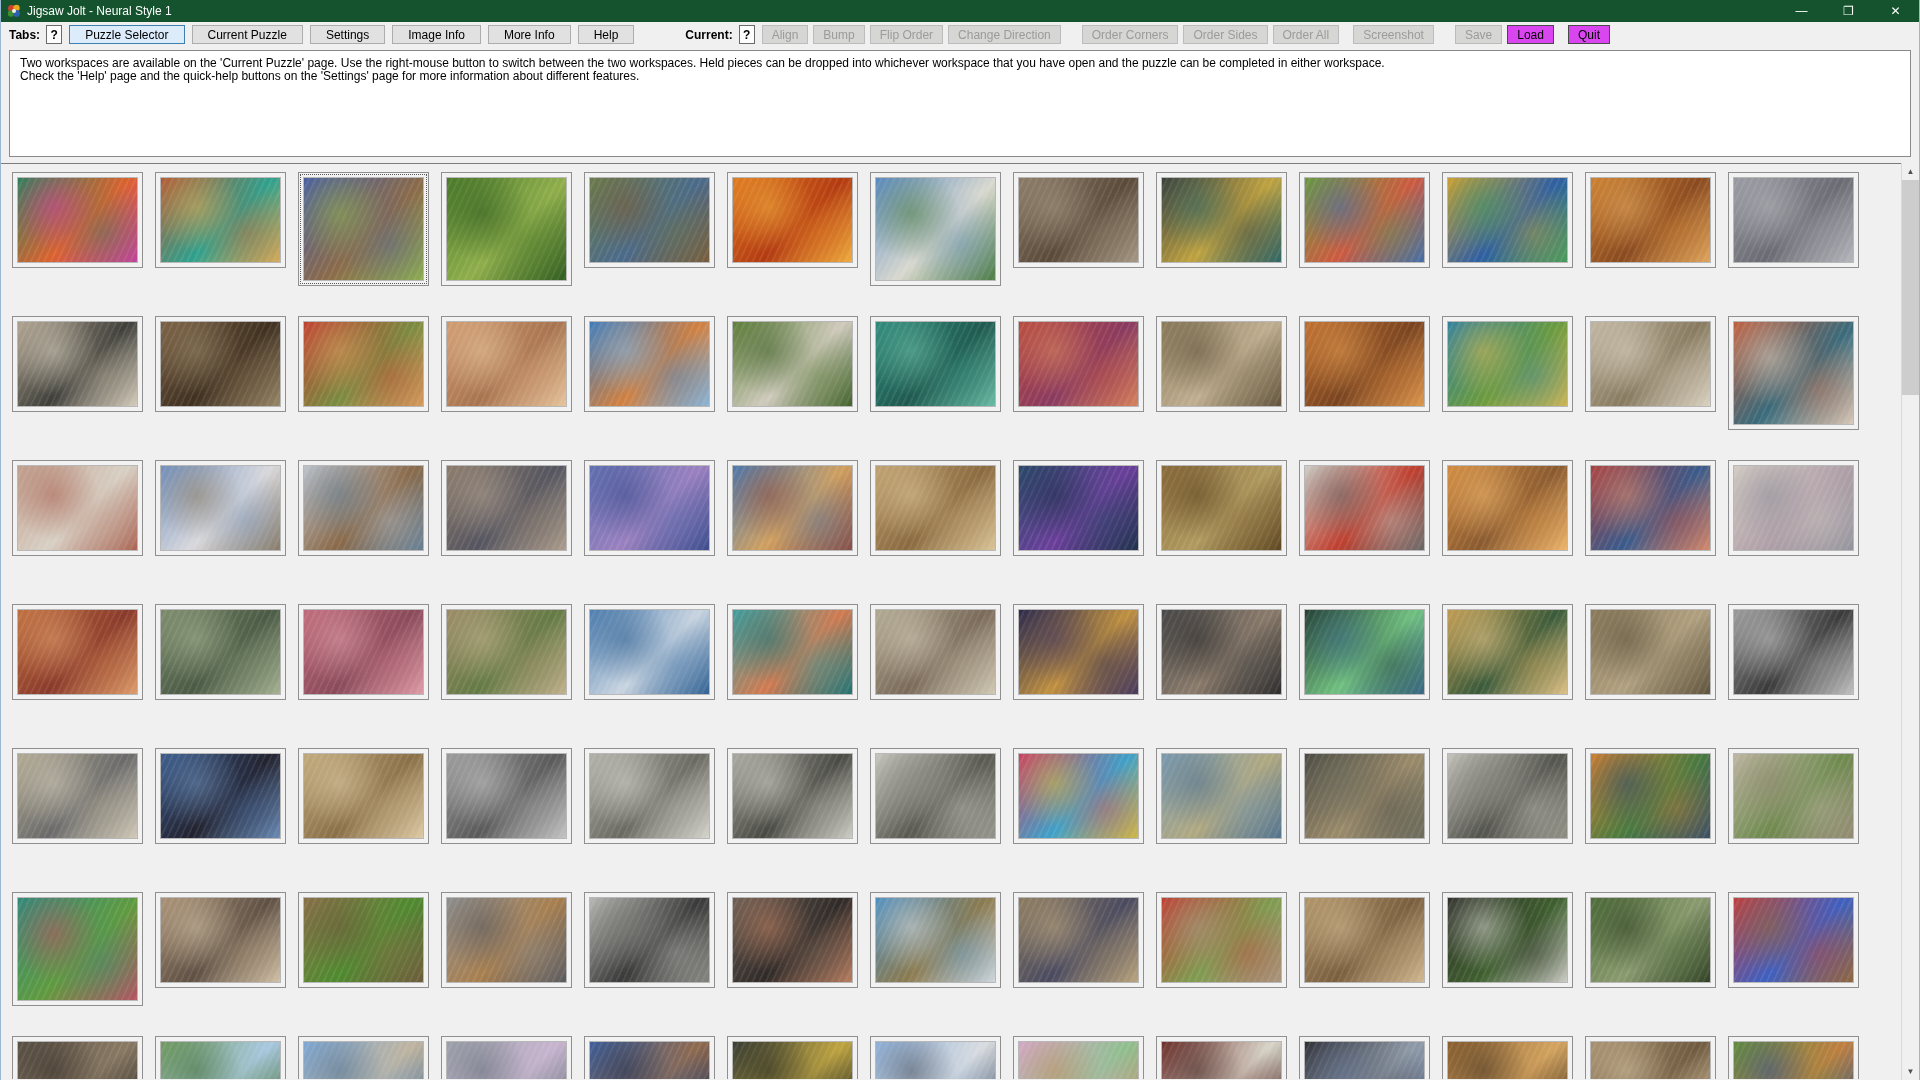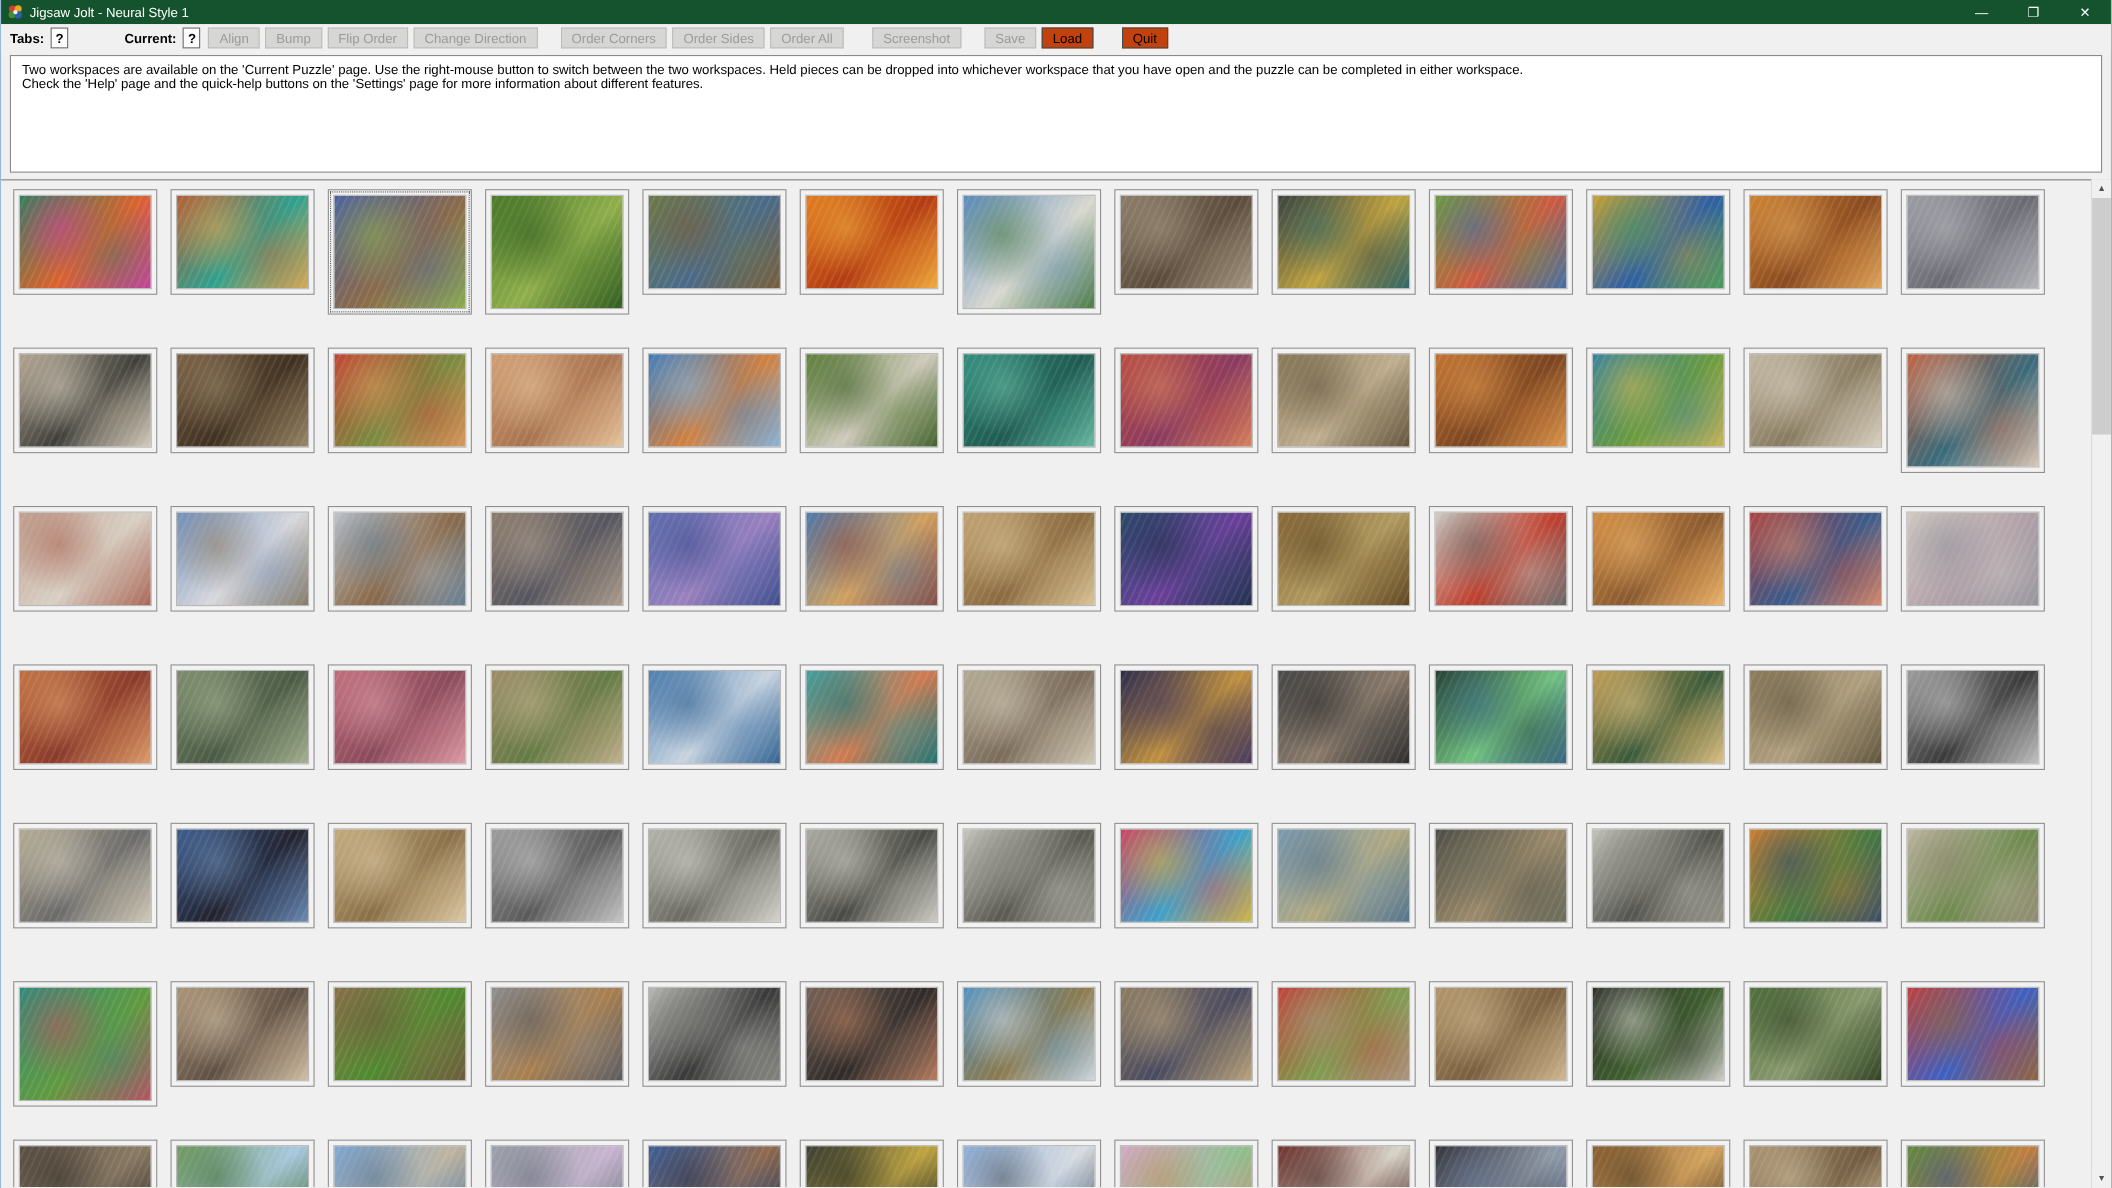--- a/index.html
+++ b/index.html
@@ -17,23 +17,23 @@
   
   .tabbar{height:25px;display:flex;align-items:center;padding-left:8px;background:#f0f0f0;font-size:12px;white-space:nowrap;}
   .bar-label{font-weight:700;margin-right:6px;}
   .qbtn{box-sizing:border-box;width:16px;height:19px;background:#fdfdfd;border:1px solid #6a6a6a;
         font-size:12px;font-weight:700;display:inline-flex;align-items:center;justify-content:center;margin-right:7px;}
   .tab-btn{box-sizing:border-box;height:19px;padding:0 15px;background:#e1e1e1;border:1px solid #adadad;
         font-size:12px;display:inline-flex;align-items:center;margin-right:7px;font-family:inherit;}
   .tab-btn.active{background:#dcecfb;border-color:#3c7fb1;}
   .ctl-btn{box-sizing:border-box;height:19px;padding:0 9px;background:#d6d6d5;border:1px solid #bcbcbc;color:#9b9b9b;
         font-size:12px;display:inline-flex;align-items:center;margin-right:5px;font-family:inherit;}
-  .ctl-btn.enabled{background:#c2410c;border-color:#4a4a4a;color:#000;}
+  .ctl-btn.enabled{background:#d946ef;border-color:#4a4a4a;color:#000;}
   .gap-lg{margin-left:16px;}
-  .gap-md{margin-left:21px;}
+  .gap-md{margin-left:9px;}
   .controls-label{margin-left:44px;}
   
   .info-box{box-sizing:border-box;margin:3px 8px 0 8px;height:107px;background:#fff;border:1px solid #898989;
         padding:6px 10px;font-size:12px;line-height:13.4px;}
   .info-box div{white-space:nowrap;overflow:hidden;}
   
   .grid-panel{position:relative;margin-top:6px;border-top:1px solid #7c7c7c;height:916px;background:#f0f0f0;
         padding:8px 0 0 11px;overflow:hidden;box-sizing:border-box;}
   .thumb-row{display:flex;align-items:flex-start;height:144px;}
   .thumb{box-sizing:border-box;flex:0 0 auto;width:131px;height:96px;margin-right:12px;background:#f2f2f2;
@@ -64,20 +64,21 @@
   <div class="win-controls">
     <div class="win-btn">—</div>
     <div class="win-btn">❐</div>
     <div class="win-btn">✕</div>
   </div>
 </div>
 
 <div class="tabbar">
   <span class="bar-label">Tabs:</span>
   <button class="qbtn">?</button>
+  <span id="tabs-container"><button class="tab-btn active">Puzzle Selector</button><button class="tab-btn">Current Puzzle</button><button class="tab-btn">Settings</button><button class="tab-btn">Image Info</button><button class="tab-btn">More Info</button><button class="tab-btn">Help</button></span>
   <span class="bar-label controls-label">Current:</span>
   <button class="qbtn">?</button>
   <span id="controls-container"><button class="ctl-btn" disabled="">Align</button><button class="ctl-btn" disabled="">Bump</button><button class="ctl-btn" disabled="">Flip Order</button><button class="ctl-btn" disabled="">Change Direction</button><button class="ctl-btn gap-lg" disabled="">Order Corners</button><button class="ctl-btn" disabled="">Order Sides</button><button class="ctl-btn" disabled="">Order All</button><button class="ctl-btn gap-md" disabled="">Screenshot</button><button class="ctl-btn gap-lg" disabled="">Save</button><button class="ctl-btn enabled">Load</button><button class="ctl-btn enabled gap-md">Quit</button></span>
 </div>
 
 <div class="info-box">
   <div>Two workspaces are available on the 'Current Puzzle' page. Use the right-mouse button to switch between the two workspaces. Held pieces can be dropped into whichever workspace that you have open and the puzzle can be completed in either workspace.</div>
   <div>Check the 'Help' page and the quick-help buttons on the 'Settings' page for more information about different features.</div>
 </div>
 

